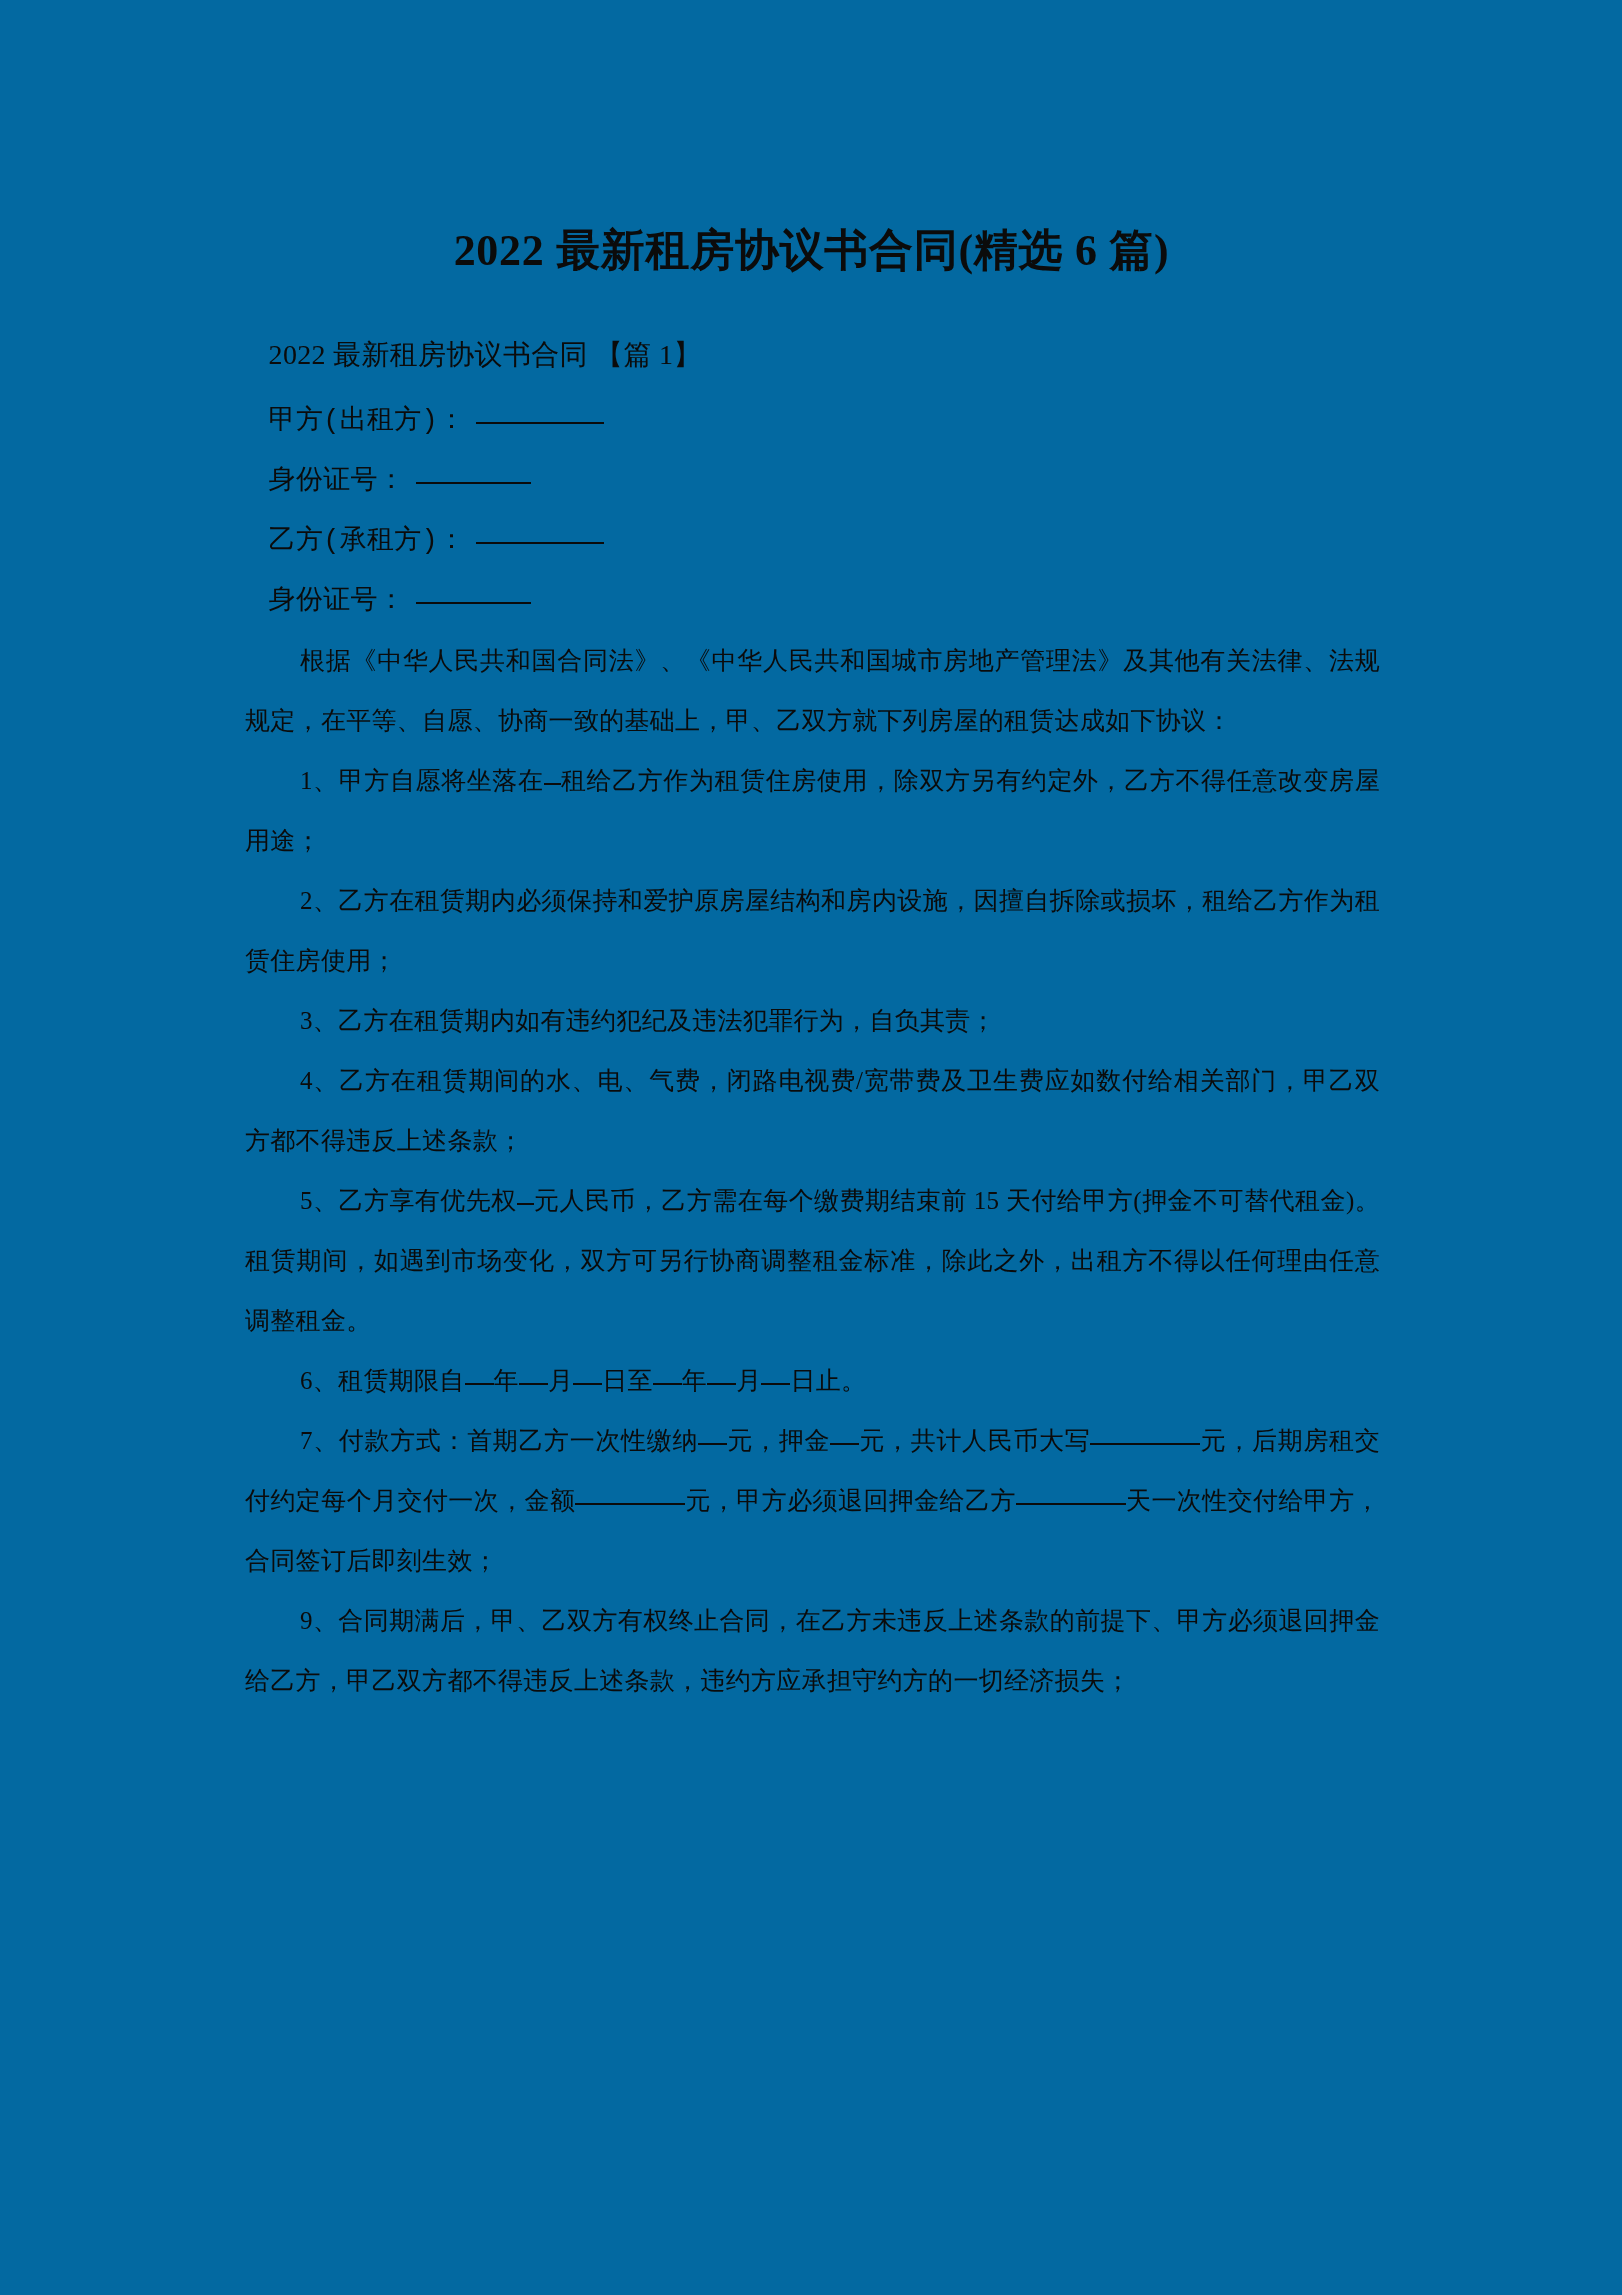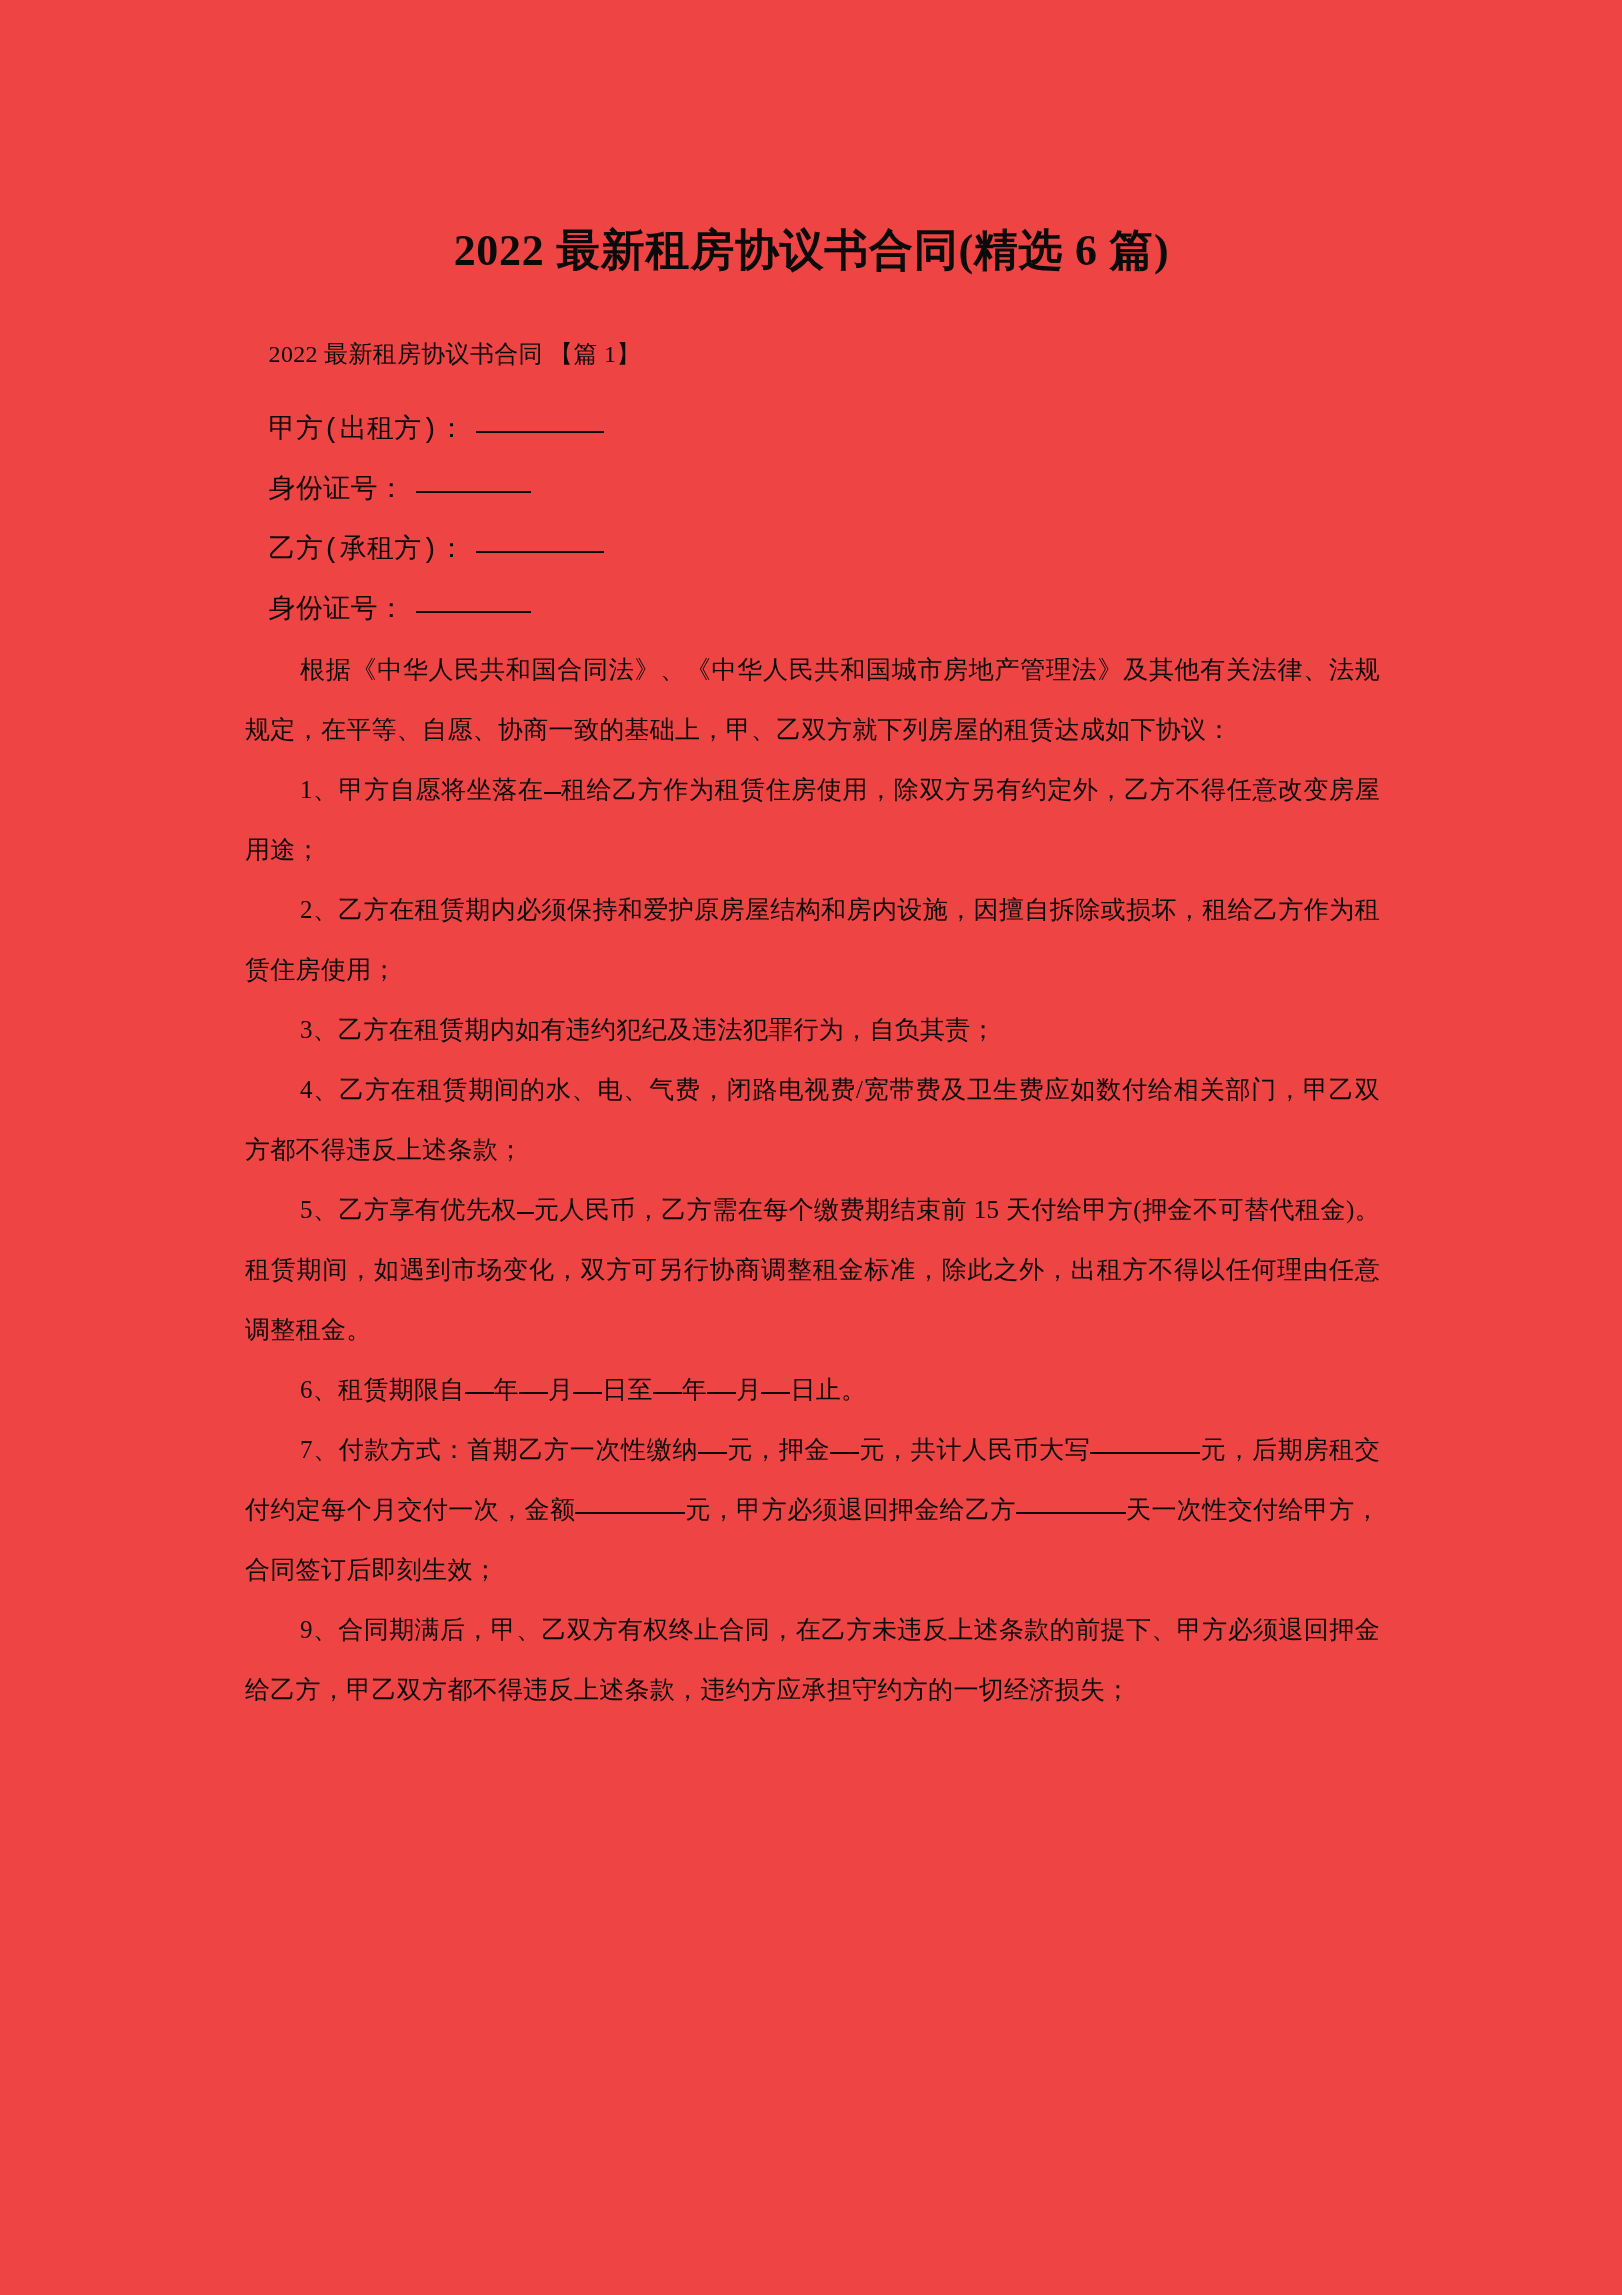--- a/index.html
+++ b/index.html
@@ -4,21 +4,21 @@
 <style>
   html, body {
     margin: 0;
     padding: 0;
     background: #ffffff;
   }
   .page {
     position: relative;
     width: 1623px;
     height: 2295px;
-    background: #ef4444;
+    background: #0369a1;
     overflow: hidden;
     font-family: "Liberation Serif", "DejaVu Serif", serif;
     color: #0b0b0b;
     box-sizing: border-box;
   }
 
   
   .doc-title {
     position: absolute;
     left: 0;
@@ -34,24 +34,24 @@
 
   
   .content {
     position: absolute;
     left: 245px;
     top: 334px;
     width: 1135px;
   }
 
   .subtitle {
-    font-size: 24px;
+    font-size: 28px;
     line-height: 41px;
     margin-left: 23.6px;
-    margin-bottom: 25px;
+    margin-bottom: 16px;
     white-space: nowrap;
     letter-spacing: 0.3px;
   }
 
   
   .form-row {
     font-size: 27px;
     line-height: 60px;
     margin-left: 23.6px;
     white-space: nowrap;

